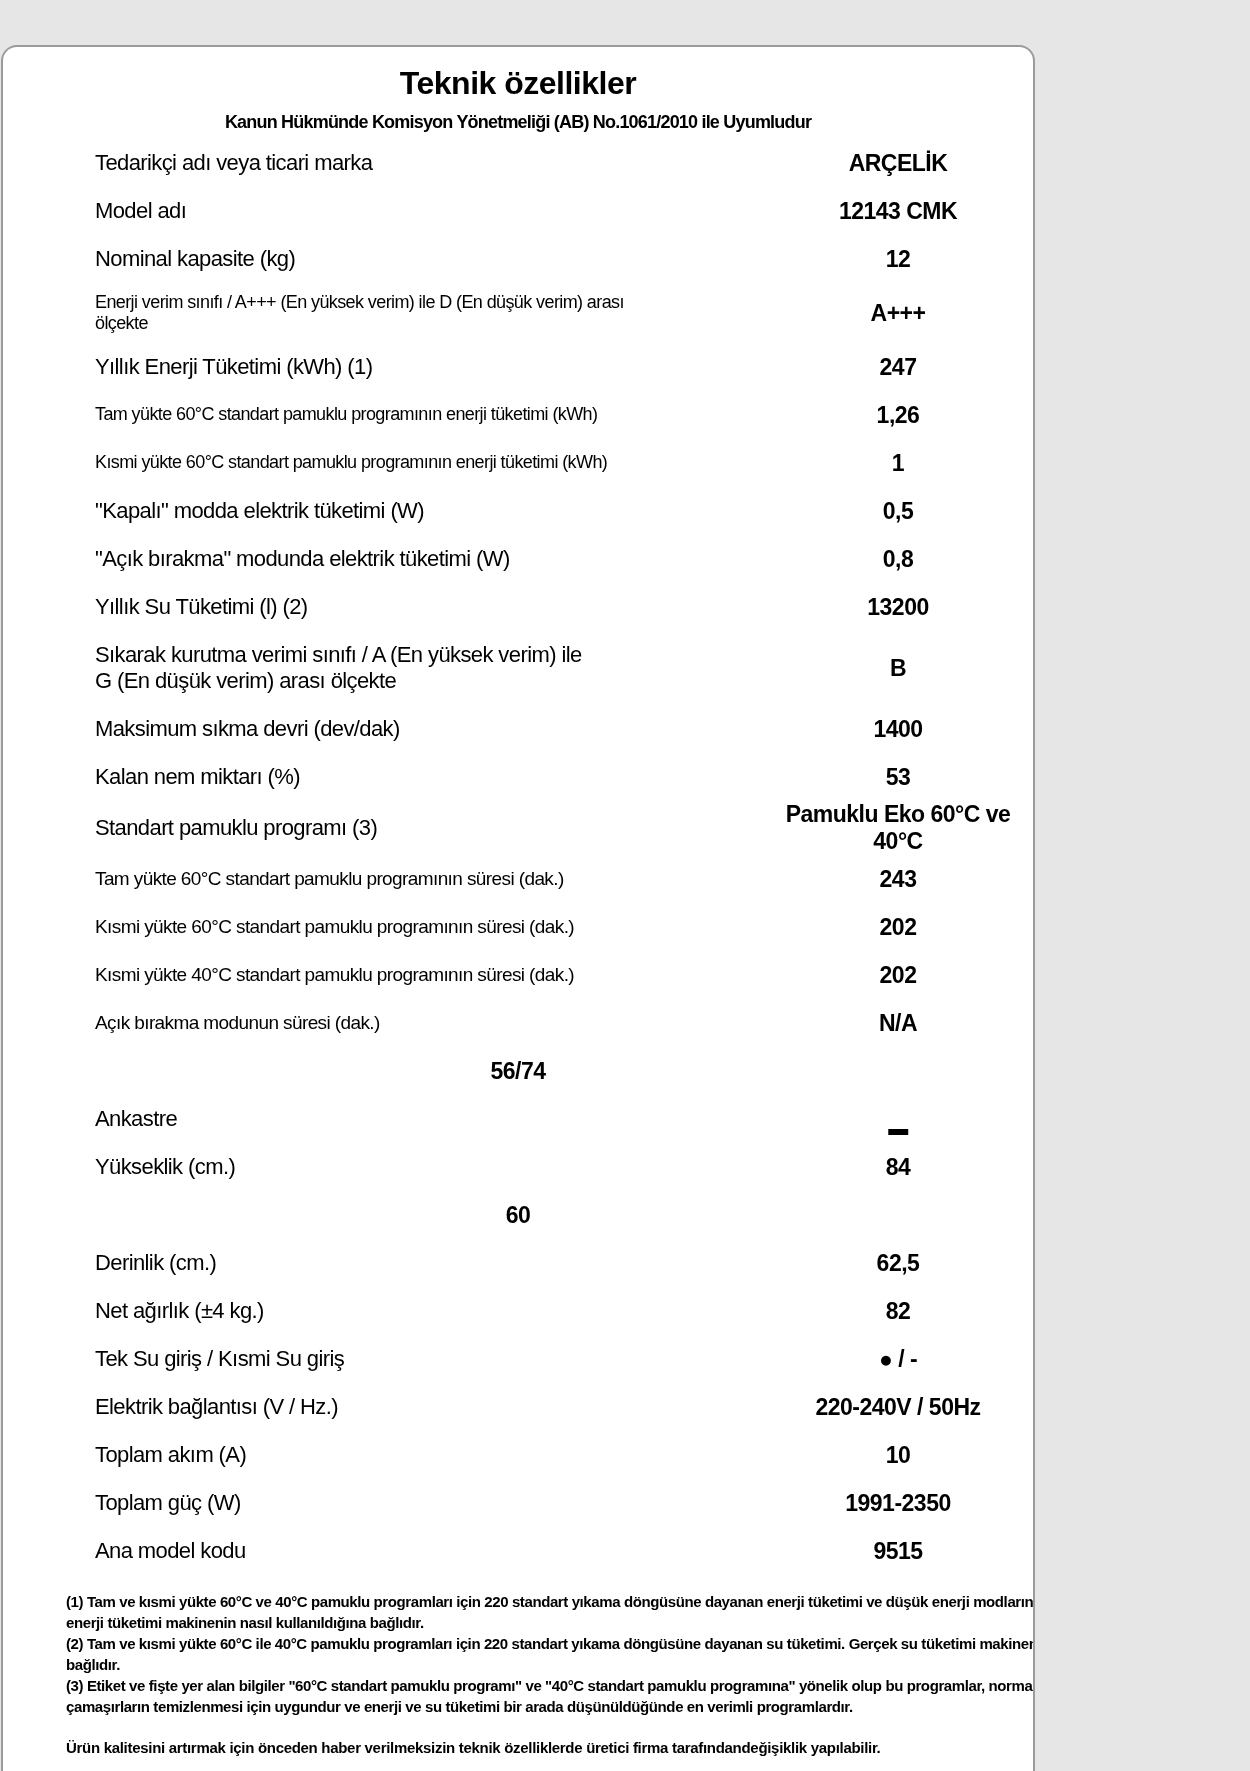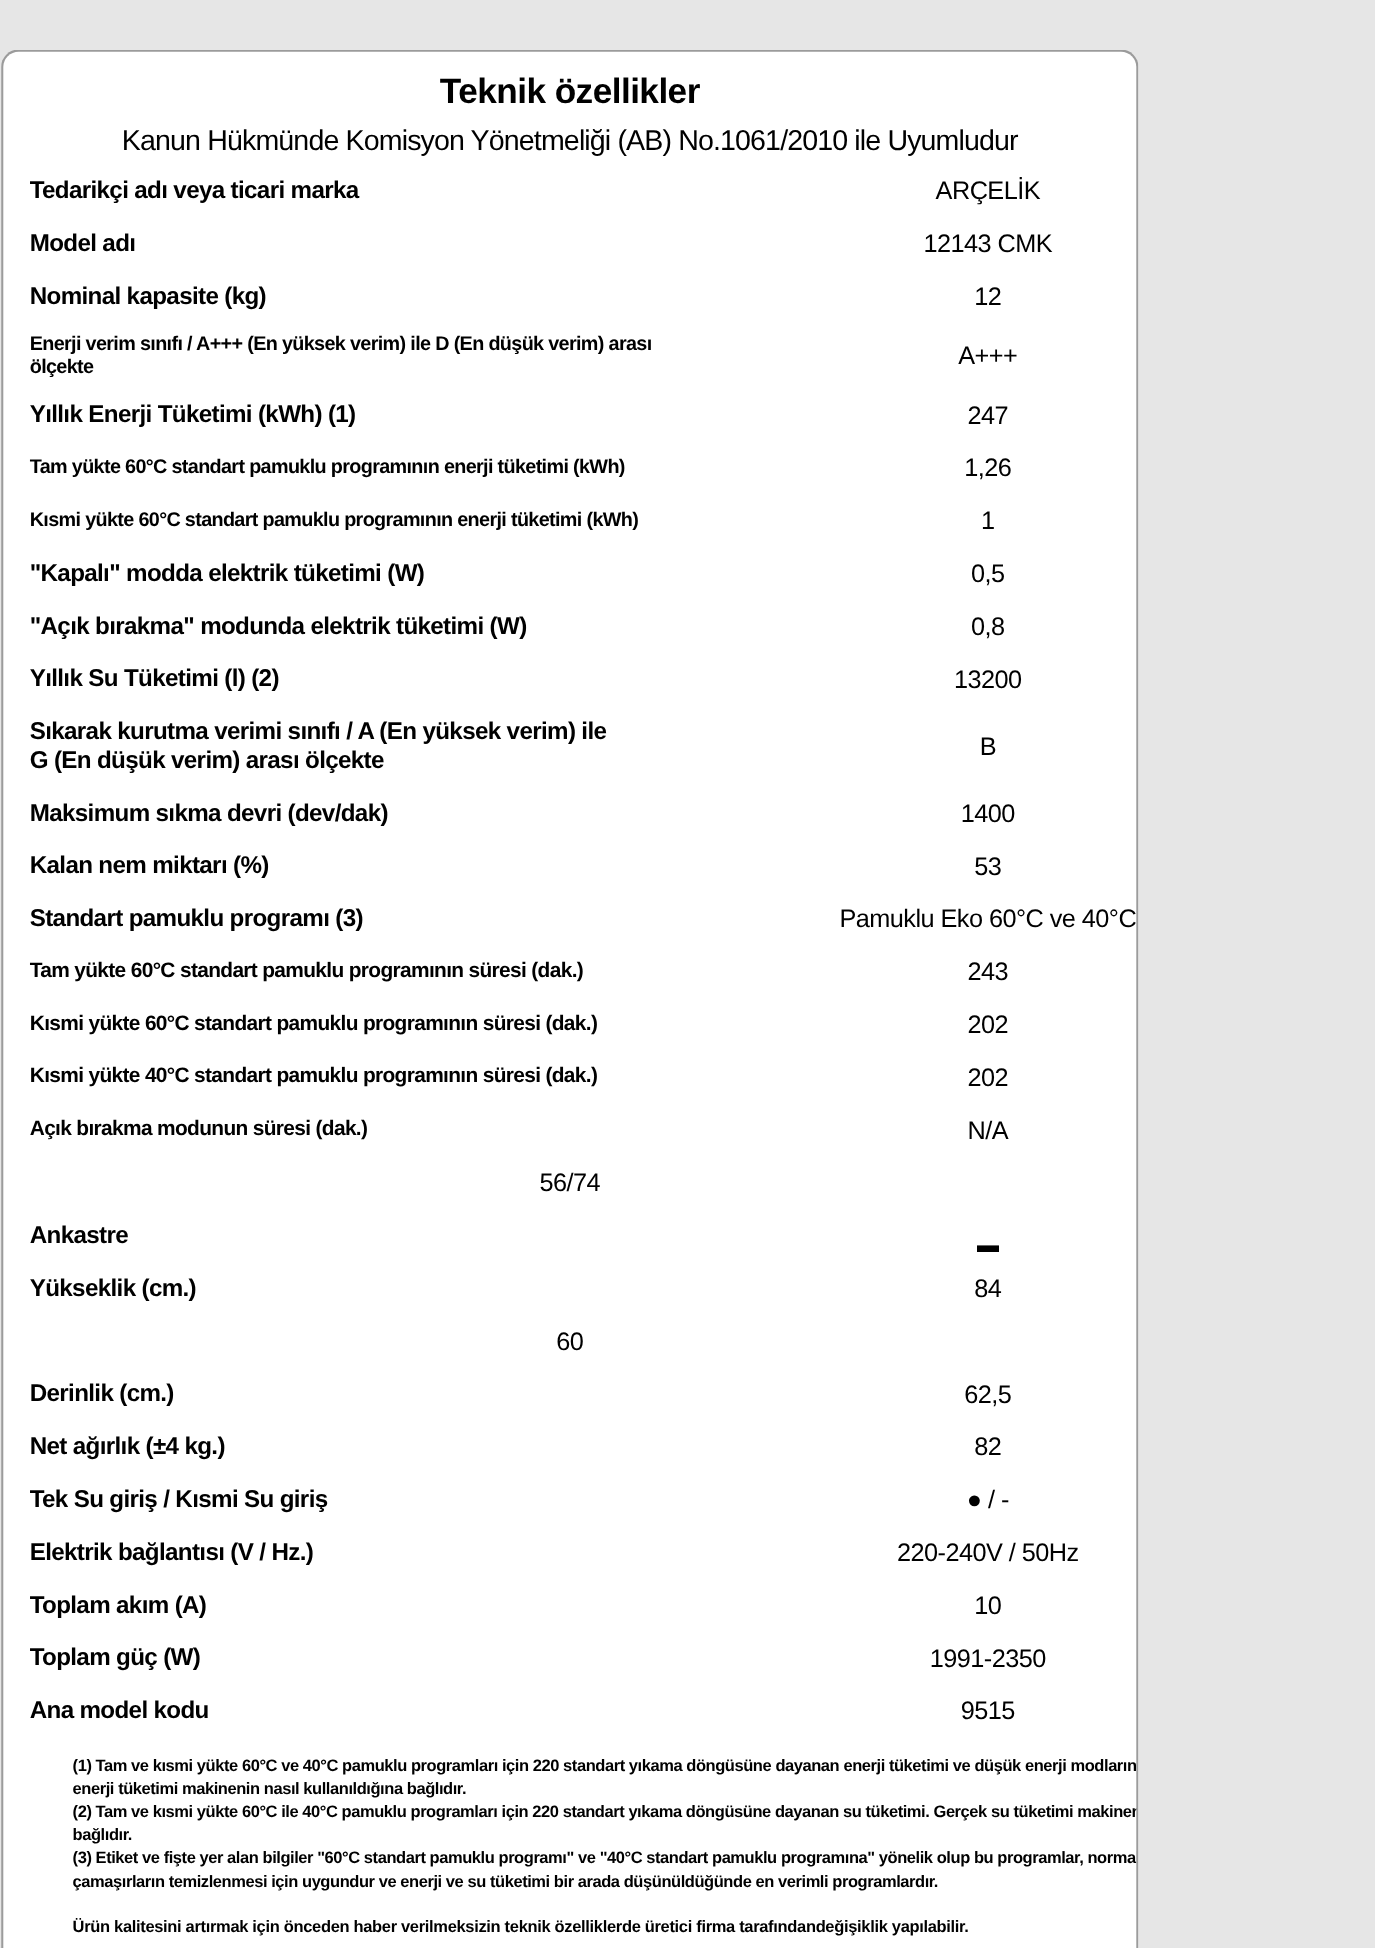--- a/index.html
+++ b/index.html
@@ -34,50 +34,50 @@
     padding-top: 18px;
   }
   .title {
     margin: 0;
     font-size: 32px;
     font-weight: bold;
     letter-spacing: -0.5px;
   }
   .subtitle {
     margin: 10px 0 0 0;
-    font-size: 26px;
-    font-weight: normal;
+    font-size: 18px;
+    font-weight: bold;
     letter-spacing: -0.8px;
   }
   .spec-table {
     margin-top: 6px;
   }
   .row {
     display: flex;
     align-items: center;
     min-height: 48px;
   }
   .row.sm2 { min-height: 60px; align-items: center; }
   .row.lg2 { min-height: 74px; }
   .label {
     width: 760px;
     box-sizing: border-box;
-    padding-left: 24px;
-    font-weight: bold;
+    padding-left: 92px;
+    font-weight: normal;
     white-space: pre-line;
     letter-spacing: -0.6px;
     line-height: 1.18;
   }
   .row.lg .label, .row.lg2 .label { font-size: 22px; }
   .row.md .label { font-size: 19px; }
   .row.sm .label, .row.sm2 .label { font-size: 18px; }
   .value {
     flex: 1;
     text-align: center;
-    font-weight: normal;
+    font-weight: bold;
     font-size: 23px;
     letter-spacing: -0.5px;
   }
   .value.dash {
     position: relative;
     top: 9px;
     font-size: 20px;
     line-height: 10px;
   }
   .footnotes {

